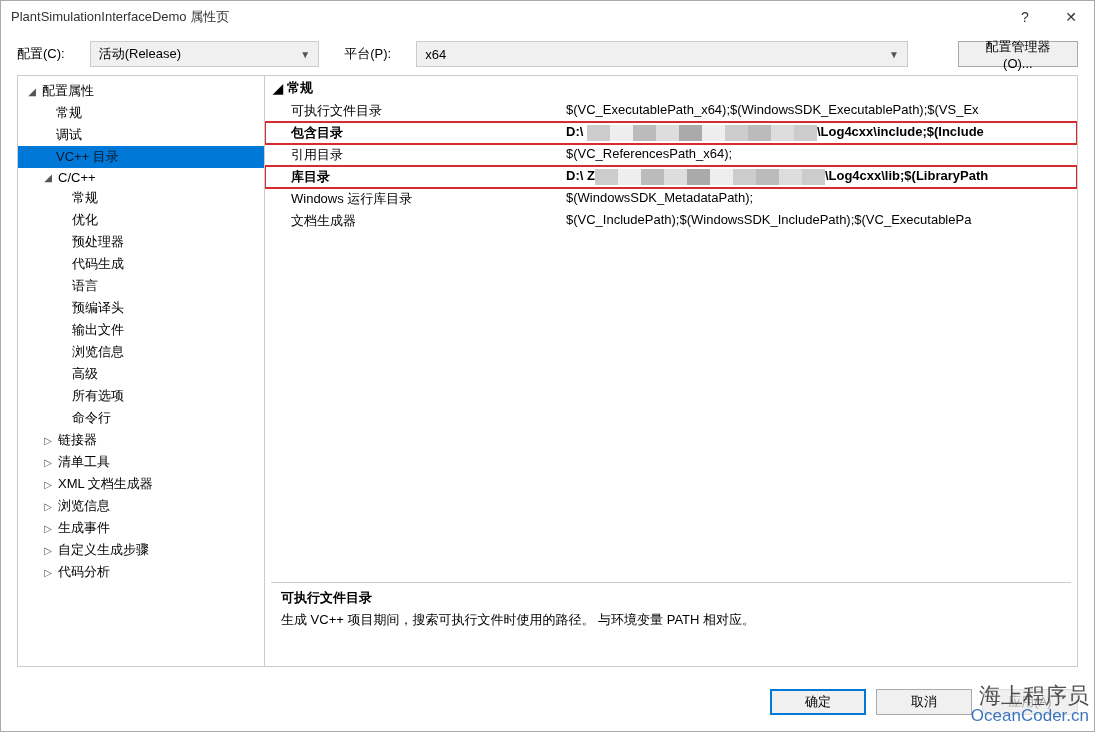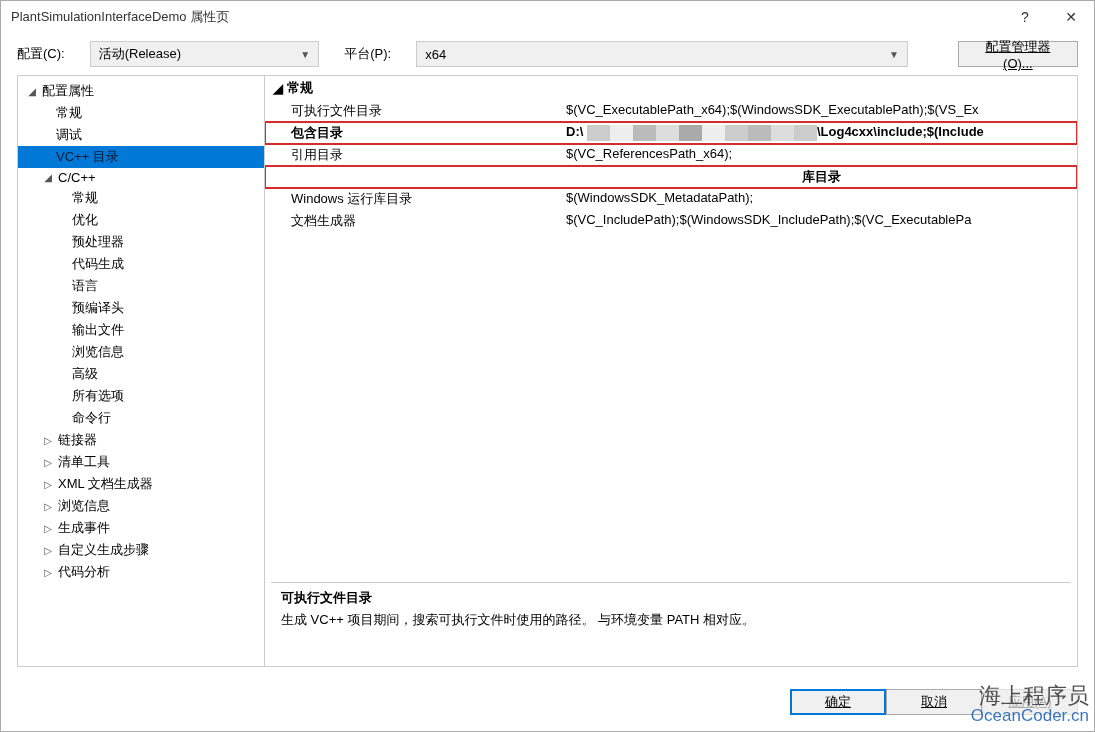--- a/index.html
+++ b/index.html
@@ -7,41 +7,41 @@
 .window { border: 1px solid #aaa; width: 1095px; height: 732px; display: flex; flex-direction: column; background: #fff; }
 .titlebar { height: 32px; display: flex; align-items: center; padding: 0 0 0 10px; font-size: 13px; color: #333; }
 .titlebar-text { flex: 1; }
 .titlebar-btn { width: 46px; height: 32px; display: flex; align-items: center; justify-content: center; font-size: 14px; color: #333; cursor: pointer; }
 .toolbar { padding: 8px 16px; display: flex; align-items: center; gap: 25px; font-size: 13px; }
 .toolbar label { white-space: nowrap; }
 .combo { height: 26px; border: 1px solid #ccc; background: #f0f0f0; padding: 0 8px; font-size: 13px; display: flex; align-items: center; justify-content: space-between; cursor: pointer; }
 .combo-config { width: 240px; }
 .combo-platform { width: 515px; }
 .combo .chevron { font-size: 10px; color: #555; }
-.btn { height: 26px; padding: 0 14px; border: 1px solid #aaa; background: #f0f0f0; font-size: 13px; cursor: pointer; display: flex; align-items: center; text-decoration: underline; }
+.btn { height: 26px; padding: 0 14px; border: 1px solid #aaa; background: #f0f0f0; font-size: 13px; cursor: pointer; display: flex; align-items: center; }
 .content { flex: 1; display: flex; padding: 0 16px 12px 16px; gap: 0; min-height: 0; }
 .tree-panel { width: 248px; border: 1px solid #ccc; overflow-y: auto; font-size: 13px; padding: 4px 0; }
 .tree-item { padding: 2px 0 2px 8px; display: flex; align-items: center; gap: 4px; cursor: pointer; white-space: nowrap; }
 .tree-item.selected { background: #0078d7; color: #0f172a; }
 .tree-item .caret { width: 12px; font-size: 10px; display: inline-block; text-align: center; color: #555; }
 .tree-item.lvl1 { padding-left: 38px; }
 .tree-item.lvl1h { padding-left: 24px; }
 .tree-item.lvl2 { padding-left: 54px; }
 .right-panel { flex: 1; display: flex; flex-direction: column; border: 1px solid #ccc; border-left: none; min-width: 0; }
 .prop-grid { flex: 1; overflow: hidden; font-size: 13px; }
 .prop-section { padding: 3px 8px; display: flex; align-items: center; gap: 4px; font-weight: bold; }
 .prop-row { display: flex; padding: 2px 0 2px 26px; }
 .prop-label { width: 275px; flex-shrink: 0; }
 .prop-value { flex: 1; white-space: nowrap; overflow: hidden; }
-.prop-row.highlighted { outline: 2px solid #d82b2b; outline-offset: -1px; justify-content: flex-end; }
+.prop-row.highlighted { outline: 2px solid #d82b2b; outline-offset: -1px; }
 .prop-row.highlighted .prop-label, .prop-row.highlighted .prop-value { font-weight: bold; }
 .pixelate { display: inline-block; width: 230px; height: 16px; background: linear-gradient(90deg,#ccc 0 10%,#eee 10% 20%,#bbb 20% 30%,#ddd 30% 40%,#aaa 40% 50%,#eee 50% 60%,#ccc 60% 70%,#bbb 70% 80%,#ddd 80% 90%,#ccc 90% 100%); vertical-align: middle; filter: blur(0.3px); }
 .desc-panel { height: 78px; border-top: 1px solid #ccc; margin: 6px; padding: 6px 10px; font-size: 13px; }
 .desc-title { font-weight: bold; margin-bottom: 4px; }
-.footer { padding: 10px 16px 16px; display: flex; justify-content: flex-end; gap: 0; }
+.footer { padding: 10px 16px 16px; display: flex; justify-content: flex-end; gap: 10px; }
 .footer .btn { width: 96px; justify-content: center; }
 .btn.primary { border: 2px solid #0078d7; }
 .btn.disabled { color: #aaa; border-color: #ddd; border-radius: 6px; }
 .watermark { position: absolute; right: 6px; bottom: 8px; font-size: 22px; color: #333; text-align: right; line-height: 1; pointer-events: none; opacity: 0.85; }
 .watermark .sub { font-size: 17px; color: #1a5fb4; }
 </style>
 </head>
 <body>
 
 <div class="window">
@@ -142,20 +142,21 @@
             <div class="prop-row highlighted">
               <div class="prop-label">包含目录</div>
               <div class="prop-value"><span>D:\ </span><span class="pixelate"></span><span>\Log4cxx\include;$(Include</span></div>
             </div>
             <div class="prop-row">
               <div class="prop-label">引用目录</div>
               <div class="prop-value">$(VC_ReferencesPath_x64);</div>
             </div>
             <div class="prop-row highlighted">
               <div class="prop-label">库目录</div>
+              <div class="prop-value"><span>D:\ Z</span><span class="pixelate"></span><span>\Log4cxx\lib;$(LibraryPath</span></div>
             </div>
             <div class="prop-row">
               <div class="prop-label">Windows 运行库目录</div>
               <div class="prop-value">$(WindowsSDK_MetadataPath);</div>
             </div>
             <div class="prop-row">
               <div class="prop-label">文档生成器</div>
               <div class="prop-value">$(VC_IncludePath);$(WindowsSDK_IncludePath);$(VC_ExecutablePa</div>
             </div>
           </div>

